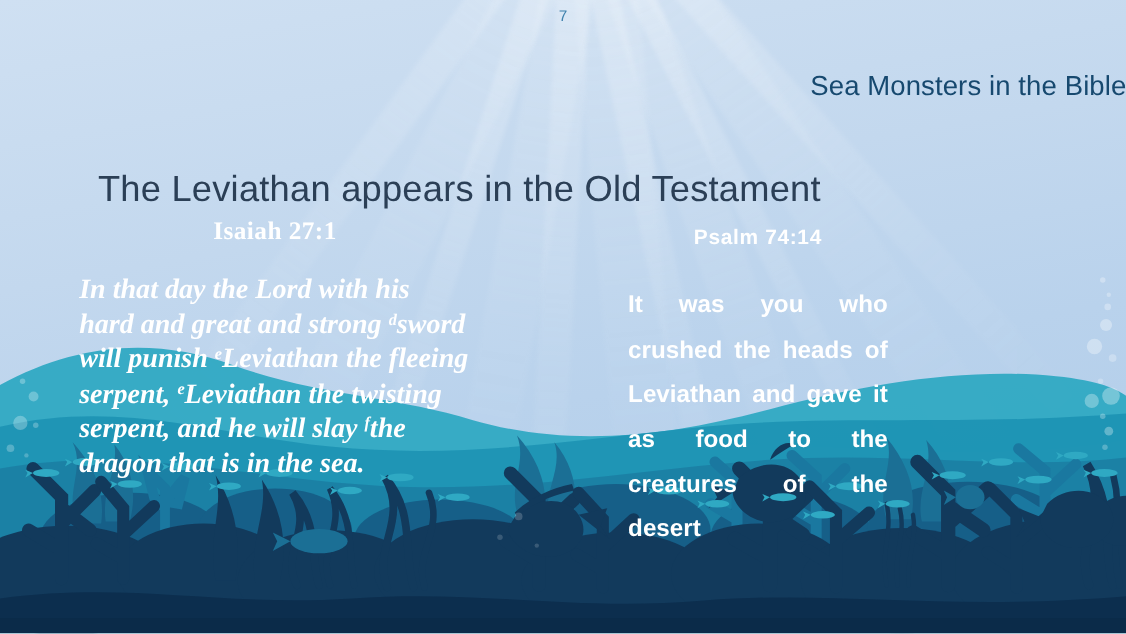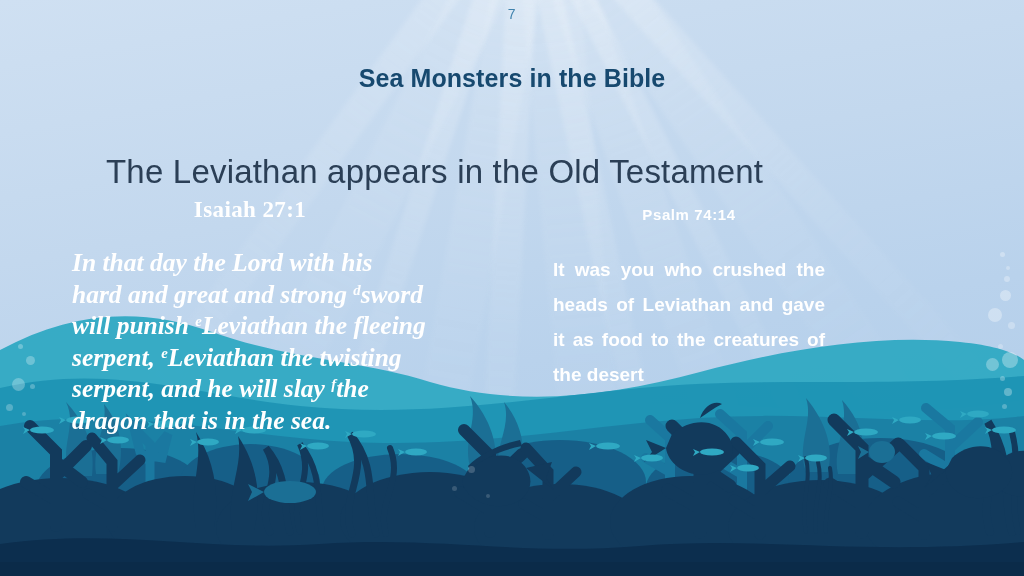--- a/index.html
+++ b/index.html
@@ -75,30 +75,30 @@
     text-align: center;
     font-size: 14px;
     color: #3f82ad;
     letter-spacing: 0.5px;
   }
   .slide-title {
     position: absolute;
     top: 47px;
     left: 0;
     width: 1024px;
-    text-align: center;
+    text-align: right;
     font-size: 25px;
-    font-weight: bold;
+    font-weight: normal;
     color: #17496f;
     letter-spacing: 0.1px;
   }
   .slide-subtitle {
     position: absolute;
     top: 126px;
-    left: 106px;
+    left: 89px;
     width: 830px;
     font-size: 33px;
     font-weight: 300;
     color: #2b3f56;
     letter-spacing: 0.2px;
     white-space: nowrap;
   }
 
   .quote-block { position: absolute; }
 
@@ -127,33 +127,33 @@
     font-size: 0.58em;
     vertical-align: 0.52em;
     font-weight: bold;
   }
 
   
   #block-psalm { left: 553px; top: 206px; width: 272px; }
   #block-psalm .ref {
     font-family: "Liberation Sans", sans-serif;
     font-weight: bold;
-    font-size: 15px;
+    font-size: 19px;
     color: #ffffff;
     text-align: center;
     margin: 0 0 29px 0;
     letter-spacing: 0.6px;
   }
   #block-psalm .body {
     font-family: "Liberation Sans", sans-serif;
     font-weight: bold;
-    font-size: 19px;
+    font-size: 22px;
     line-height: 1.85;
     color: #ffffff;
-    margin: 0;
+    margin: 18px;
     text-align: justify;
     text-justify: inter-word;
   }
 </style>
 </head>
 <body>
 
 <div id="slide">
 
   <div class="rays">

